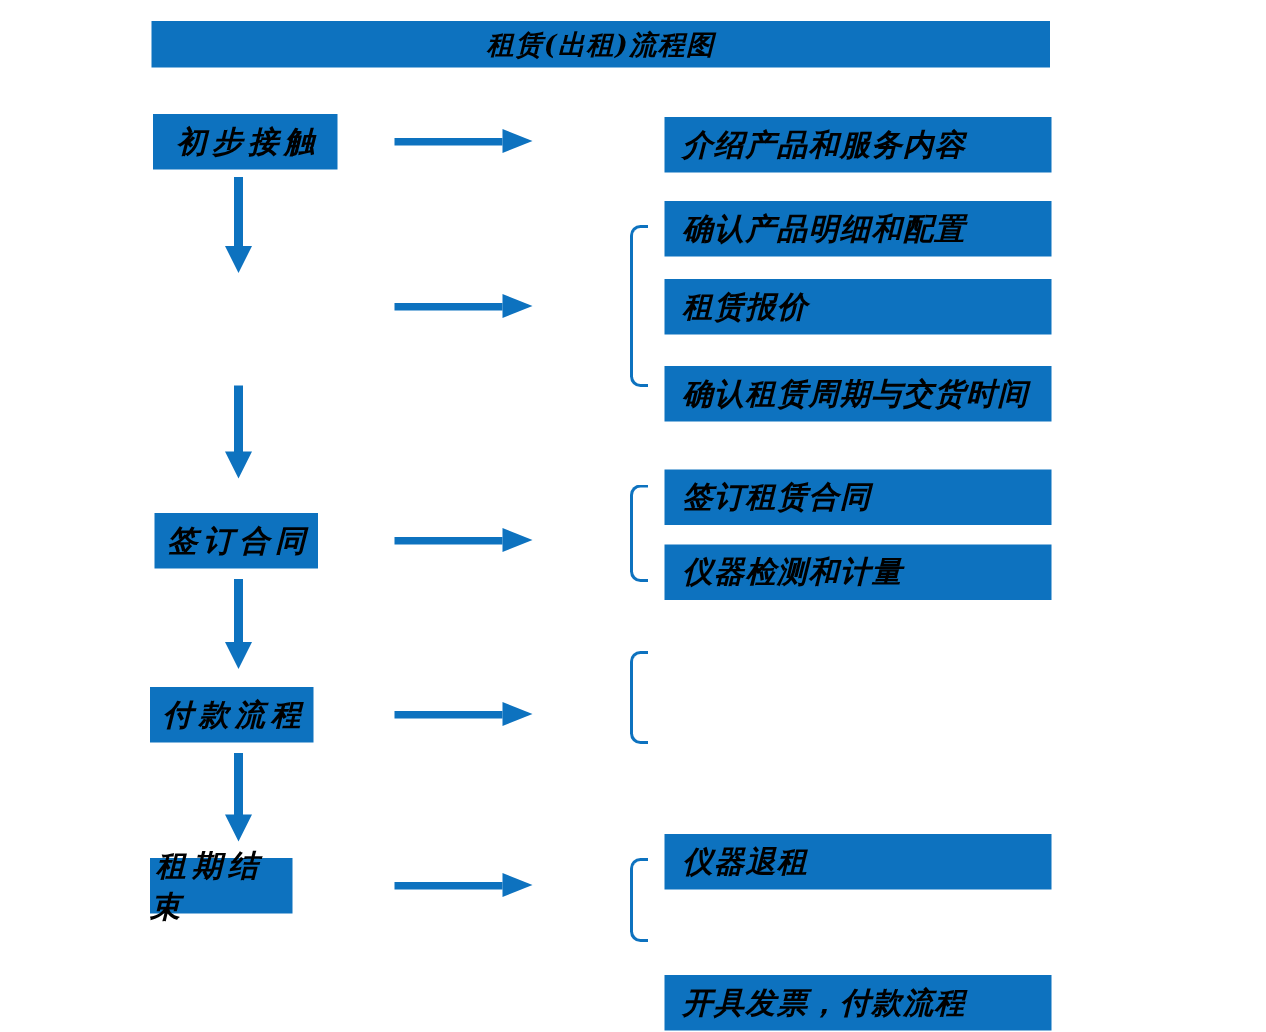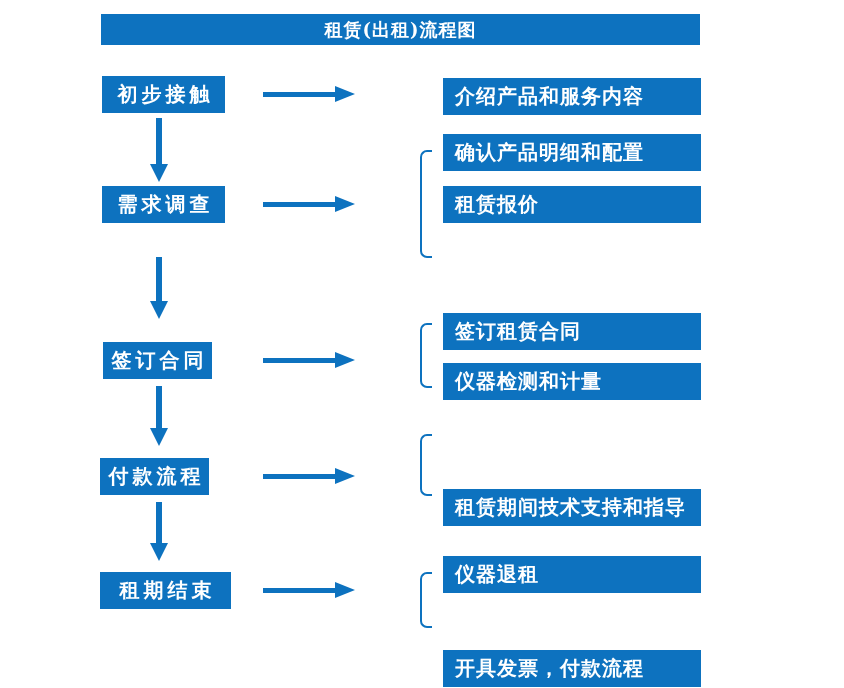--- a/index.html
+++ b/index.html
@@ -11,23 +11,24 @@
     position: relative;
     width: 844px;
     height: 688px;
     background: #ffffff;
     font-family: "DejaVu Serif", "Liberation Serif", serif;
     overflow: hidden;
   }
   .blue-box {
     position: absolute;
     background: #0d72bf;
-    color: #ffffff;
+    color: #000000;
     font-weight: bold;
     box-sizing: border-box;
+    font-style: italic;
   }
   .title-bar {
     left: 101px; top: 14px; width: 599px; height: 31px;
     display: flex; align-items: center; justify-content: center;
     font-size: 18px; letter-spacing: 1px;
   }
   .stage-box {
     display: flex; align-items: center; justify-content: center;
     font-size: 20px; letter-spacing: 4px; text-indent: 4px;
     height: 37px;
@@ -85,24 +86,23 @@
   }
 </style>
 </head>
 <body>
 
 <div class="canvas">
 
   <div class="blue-box title-bar">租赁(出租)流程图</div>
 
   <div class="blue-box stage-box" style="left:102px; top:76px;  width:123px;">初步接触</div>
-  <div class="blue-box stage-box" style="left:102px; top:186px; width:123px;">需求调查</div>
   <div class="blue-box stage-box" style="left:103px; top:342px; width:109px;">签订合同</div>
   <div class="blue-box stage-box" style="left:100px; top:458px; width:109px;">付款流程</div>
-  <div class="blue-box stage-box" style="left:100px; top:572px; width:131px;">租期结束</div>
+  <div class="blue-box stage-box" style="left:100px; top:572px; width:95px;">租期结束</div>
 
   <div class="varrow" style="top:118px; height:64px;">
     <div class="shaft" style="height:48px;"></div>
     <div class="head"></div>
   </div>
   <div class="varrow" style="top:257px; height:62px;">
     <div class="shaft" style="height:46px;"></div>
     <div class="head"></div>
   </div>
   <div class="varrow" style="top:386px; height:60px;">
@@ -137,22 +137,22 @@
 
   <div class="bracket" style="top:150px; height:108px;"></div>
   <div class="bracket" style="top:323px; height:65px;"></div>
   <div class="bracket" style="top:434px; height:62px;"></div>
   <div class="bracket" style="top:572px; height:56px;"></div>
 
   <div class="blue-box detail-box" style="top:78px;">介绍产品和服务内容</div>
 
   <div class="blue-box detail-box" style="top:134px;">确认产品明细和配置</div>
   <div class="blue-box detail-box" style="top:186px;">租赁报价</div>
+  <div class="blue-box detail-box" style="top:244px;">确认租赁周期与交货时间</div>
 
   <div class="blue-box detail-box" style="top:313px;">签订租赁合同</div>
   <div class="blue-box detail-box" style="top:363px;">仪器检测和计量</div>
 
-  <div class="blue-box detail-box" style="top:489px;">租赁期间技术支持和指导</div>
 
   <div class="blue-box detail-box" style="top:556px;">仪器退租</div>
   <div class="blue-box detail-box" style="top:607px;margin-top:43px;">开具发票，付款流程</div>
 
 </div>
 
 </body></html>

